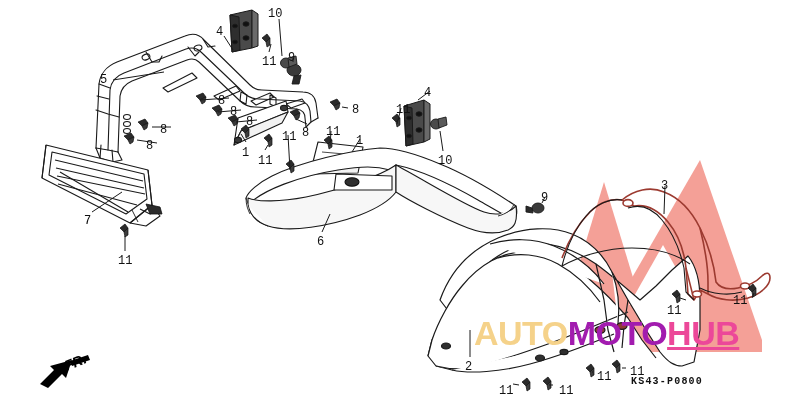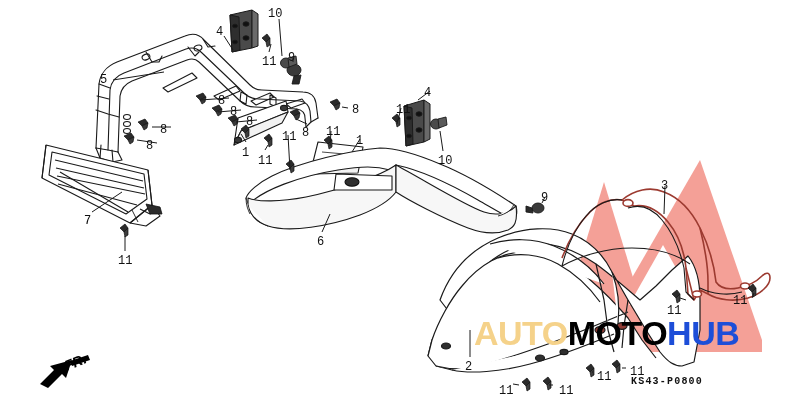--- a/index.html
+++ b/index.html
@@ -310,21 +310,21 @@
       <path d="M470,357 L470,330"></path>
       <path d="M686,300 L680,298"></path>
       <path d="M752,298 L754,293"></path>
       <path d="M519,385 L513,384"></path>
       <path d="M553,385 L549,385"></path>
       <path d="M592,372 L593,372"></path>
       <path d="M626,368 L622,368"></path>
     </g>
   </svg>
 
-  <div class="wm-text" id="wm-text" style="left:474px; top:316px;"><span class="wm-seg" style="color: rgb(245, 210, 138); margin-top: 48px;">AUTO</span><span class="wm-seg" style="color: #000000;">MOTO</span><span class="wm-seg" style="color: #1d4ed8;">HUB</span></div>
+  <div class="wm-text" id="wm-text" style="left:474px; top:316px;"><span class="wm-seg" style="color: rgb(245, 210, 138); margin-top: 48px;">AUTO</span><span class="wm-seg" style="color: #a21caf;">MOTO</span><span class="wm-seg" style="color: #ec4899; text-decoration: underline;">HUB</span></div>
 
   <div id="callout-layer">
       <div class="callout-label" style="left: 100px; top: 74px;">5</div>
       <div class="callout-label" style="left: 216px; top: 26px;">4</div>
       <div class="callout-label" style="left: 268px; top: 8px;">10</div>
       <div class="callout-label" style="left: 262px; top: 56px;">11</div>
       <div class="callout-label" style="left: 288px; top: 52px;">9</div>
       <div class="callout-label" style="left: 218px; top: 95px;">8</div>
       <div class="callout-label" style="left: 230px; top: 106px;">8</div>
       <div class="callout-label" style="left: 246px; top: 116px;">8</div>

